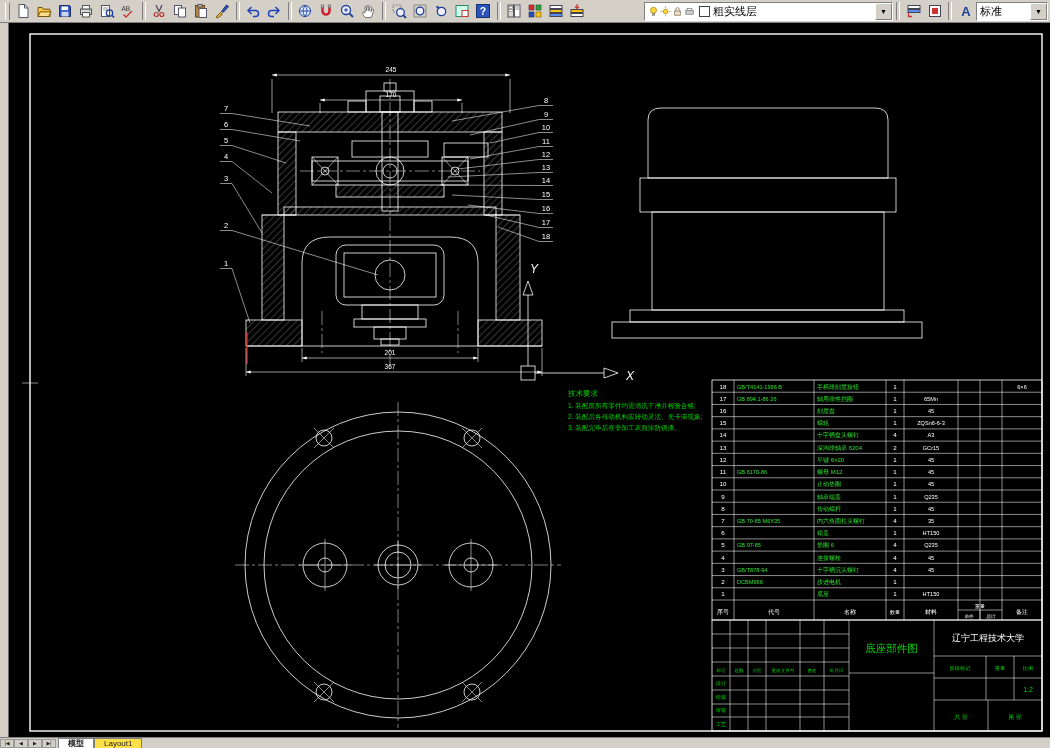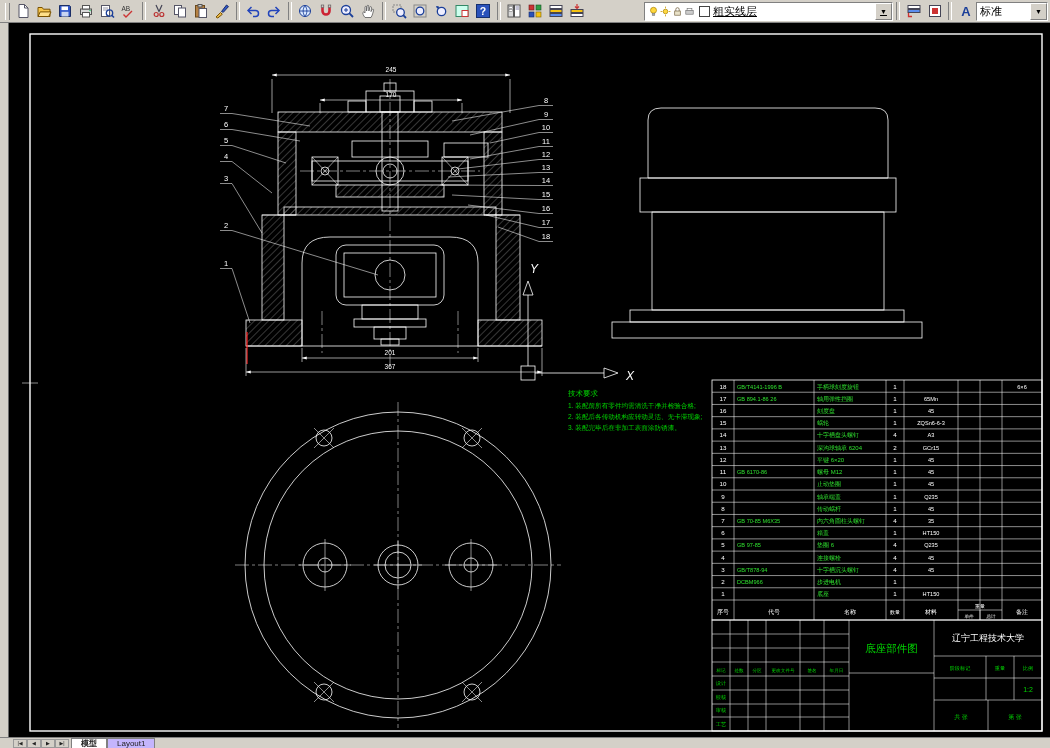--- a/index.html
+++ b/index.html
@@ -9,39 +9,39 @@
   
   .toolbar{position:absolute;top:0;left:0;right:0;height:23px;background:#d4d0c8;
     border-bottom:1px solid #808080;display:flex;align-items:center;padding:0 2px;box-sizing:border-box;}
   .grip{width:3px;height:17px;border-left:1px solid #fff;border-right:1px solid #808080;margin:0 3px;}
   .tb-btn{width:20px;height:19px;margin:0 .5px;padding:0;display:flex;align-items:center;justify-content:center;
     background:transparent;border:1px solid transparent;}
   .tb-btn svg{width:16px;height:16px;}
   .sep{width:2px;height:18px;border-left:1px solid #808080;border-right:1px solid #fff;margin:0 3px;}
   .combo{height:19px;background:#fff;border:1px solid;border-color:#808080 #fff #fff #808080;
     display:flex;align-items:center;font-size:11px;padding-left:3px;box-sizing:border-box;color:#000;}
-  .layer-combo{width:252px;margin-left:56px;text-decoration:underline;}
+  .layer-combo{width:252px;margin-left:56px;}
   .style-combo{width:72px;flex:none;justify-content:flex-end;}
   .combo-text{white-space:nowrap;overflow:hidden;}
   .combo-arrow{margin-left:auto;width:15px;height:15px;background:#d4d0c8;border:1px solid;
     border-color:#fff #808080 #808080 #fff;font-size:7px;display:flex;align-items:center;justify-content:center;flex:none;}
   .swatch{width:9px;height:9px;background:#fff;border:1px solid #444;margin:0 3px;flex:none;}
   .mini{width:11px;height:11px;margin-right:1px;flex:none;}
   .tb-group{display:flex;align-items:center;}
 
   
   .canvas{position:absolute;top:23px;left:0;width:1050px;height:715px;background:#000;}
   .side-strip{position:absolute;top:23px;left:0;width:8px;height:715px;background:#d4d0c8;border-right:1px solid #6b6b6b;}
 
   
   .tabbar{position:absolute;bottom:0;left:0;right:0;height:10px;background:#d4d0c8;border-top:1px solid #808080;
-    display:flex;align-items:flex-end;font-size:8px;padding-left:13px;}
+    display:flex;align-items:flex-end;font-size:8px;}
   .tab-nav{display:flex;margin-right:2px;}
   .tab-nav button{font-size:5px;width:14px;height:9px;padding:0;border:1px solid #999;background:#d4d0c8;line-height:5px;color:#222;}
-  .tab{padding:0 9px;height:9px;line-height:9px;border:1px solid #808080;border-bottom:none;background:#c4b5fd;color:#222;}
+  .tab{padding:0 9px;height:9px;line-height:9px;border:1px solid #808080;border-bottom:none;background:#fde047;color:#222;}
   .tab.active{background:#fff;font-weight:bold;}
 
   
   svg text{font-family:"Liberation Sans",sans-serif;}
   .frame{fill:none;stroke:#fff;stroke-width:1.4;}
   .w{fill:none;stroke:#fff;stroke-width:0.8;}
   .hatch{fill:url(#hatch);stroke:#fff;stroke-width:0.8;}
   .thin{stroke:#fff;stroke-width:0.55;fill:none;}
   .dash{stroke:#fff;stroke-width:0.5;stroke-dasharray:14 3 3 3;fill:none;}
   .dimline{stroke:#fff;stroke-width:0.6;fill:none;}

